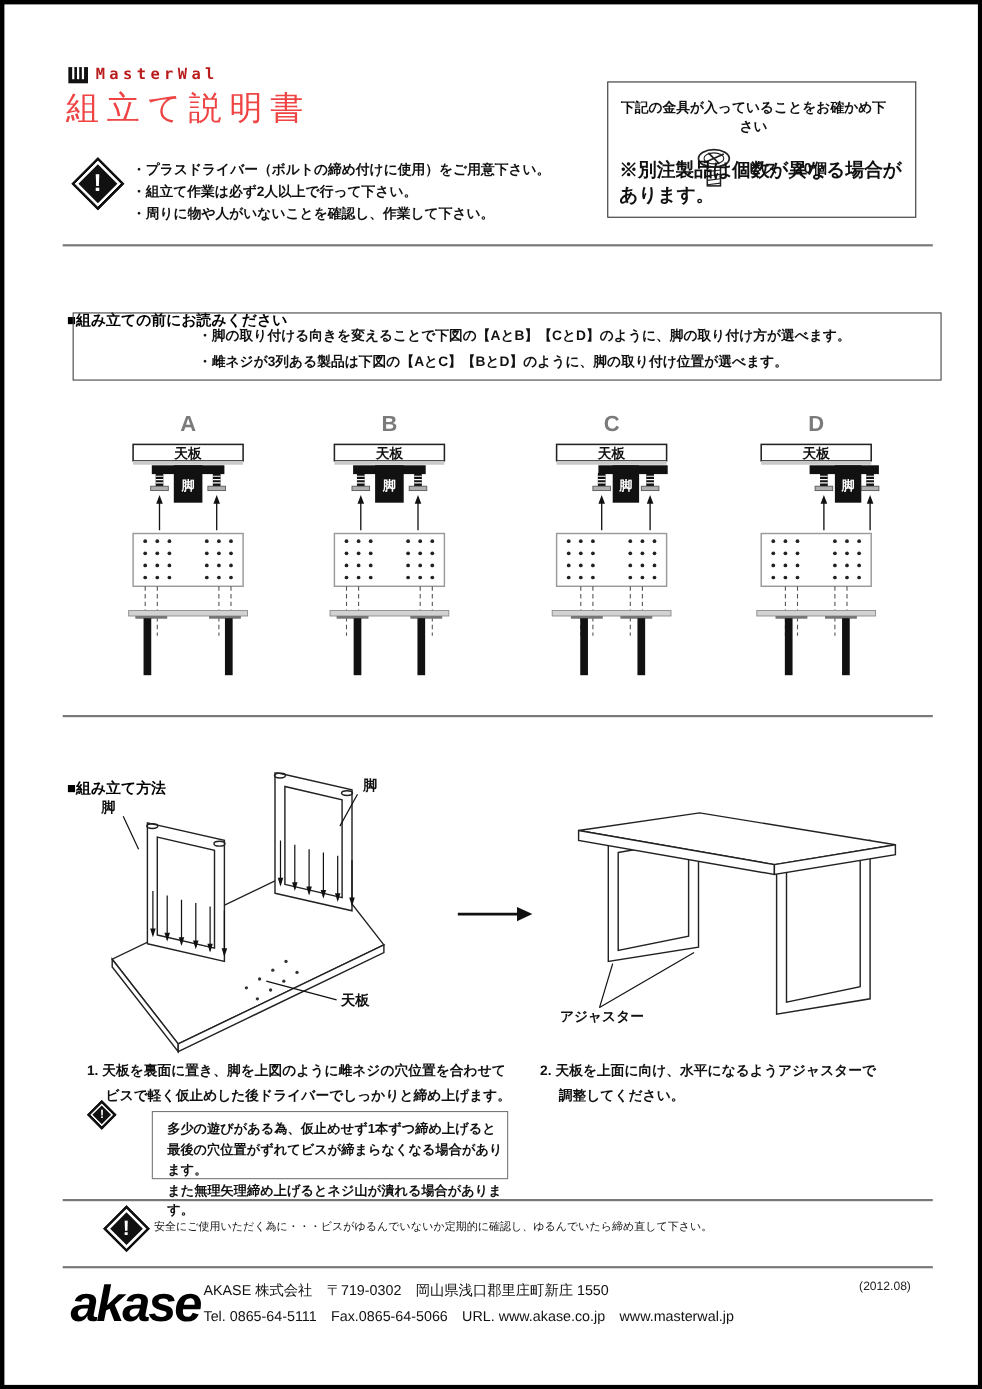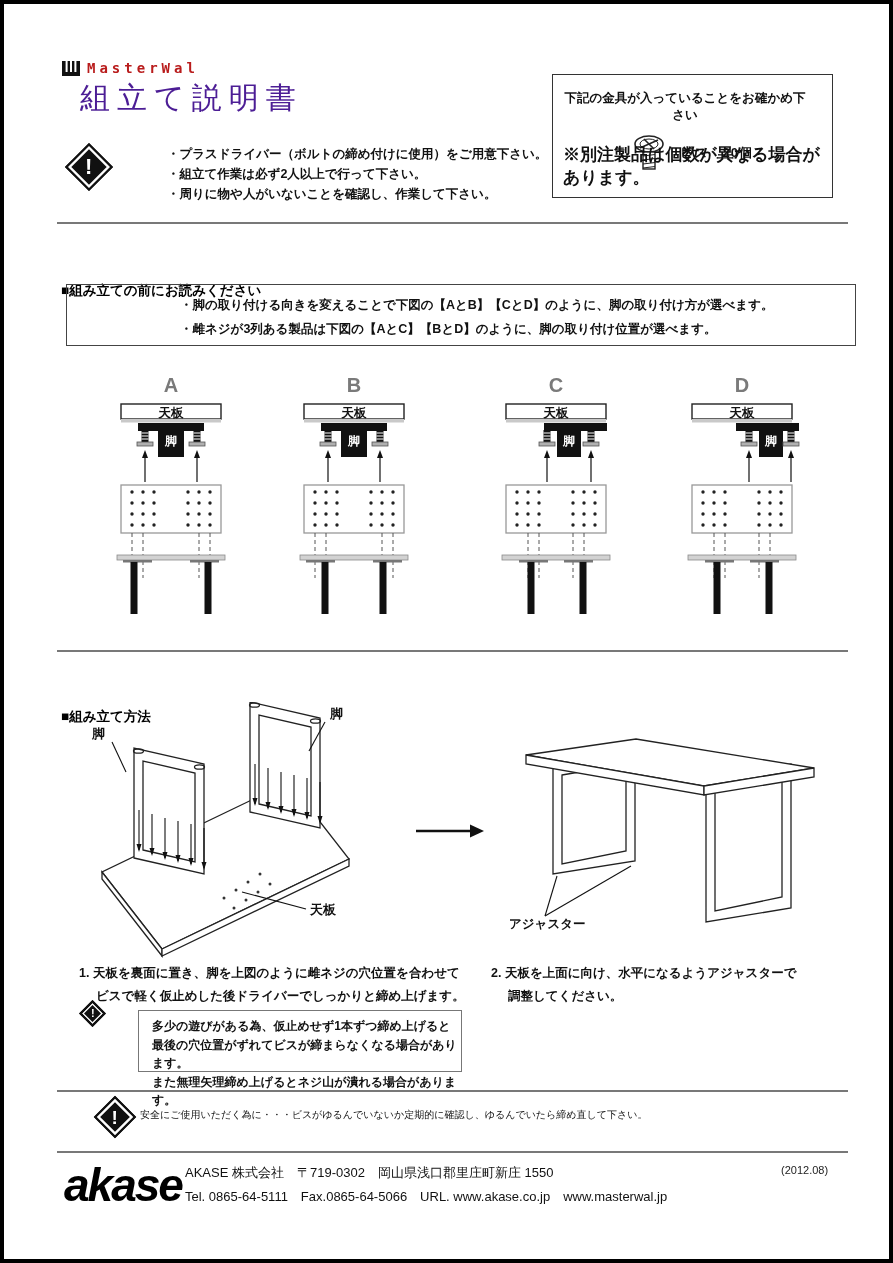--- a/index.html
+++ b/index.html
@@ -3,33 +3,33 @@
 <meta charset="utf-8">
 <style>
   html,body{margin:0;padding:0;background:#888;}
   .page{position:relative;width:893px;height:1263px;background:#fff;border:4px solid #000;
         box-sizing:border-box;overflow:hidden;
         font-family:"Liberation Sans",sans-serif;color:#111;}
   .abs{position:absolute;}
   
   .brand-row{left:58px;top:56px;display:flex;align-items:center;gap:7px;}
   .brand-text{font-family:"DejaVu Sans Mono",monospace;font-size:14px;font-weight:600;letter-spacing:4px;color:#b91c1c;}
-  .doc-title{left:56px;top:74px;font-family:"DejaVu Serif",serif;font-size:30px;letter-spacing:7px;color:#4c1d95;margin-left:20px;}
+  .doc-title{left:56px;top:74px;font-family:"DejaVu Serif",serif;font-size:30px;letter-spacing:7px;color:#ef4444;}
   
   .diamond{background:#111;border:2px solid #111;box-shadow:inset 0 0 0 2.5px #fff;
            transform:rotate(45deg);display:flex;align-items:center;justify-content:center;}
   .diamond b{transform:rotate(-45deg);color:#fff;font-weight:bold;line-height:1;}
   .diamond b::after{content:"!";}
   .d-hero{left:68px;top:146px;width:30px;height:30px;}
   .d-hero b{font-size:22px;}
   .d-safe{left:96px;top:1098px;width:26px;height:26px;}
   .d-safe b{font-size:19px;}
   .d-small{left:79px;top:1000px;width:15px;height:15px;box-shadow:inset 0 0 0 1.5px #fff;}
   .d-small b{font-size:11px;}
-  .jp{font-weight:bold;font-size:12.5px;line-height:20px;margin-left:47px;}
+  .jp{font-weight:bold;font-size:12.5px;line-height:20px;}
   .precautions{left:116px;top:140px;}
   
   .parts-box{left:548px;top:70px;width:281px;height:124px;border:1.5px solid #333;box-sizing:border-box;}
   .parts-title{margin:15px 23px 0 8px;text-align:center;font-weight:bold;font-size:12.5px;}
   .parts-row{display:flex;align-items:center;justify-content:center;gap:14px;margin-top:9px;}
   .parts-label{font-weight:bold;font-size:13px;letter-spacing:1px;}
   .parts-note{position:absolute;left:10px;bottom:8px;font-weight:bold;font-size:17px;}
   
   .hr{height:0;border-top:2px solid #787878;left:53px;width:791px;}
   .sec-h{font-weight:bold;font-size:13.5px;color:#000;margin-top:32px;}

